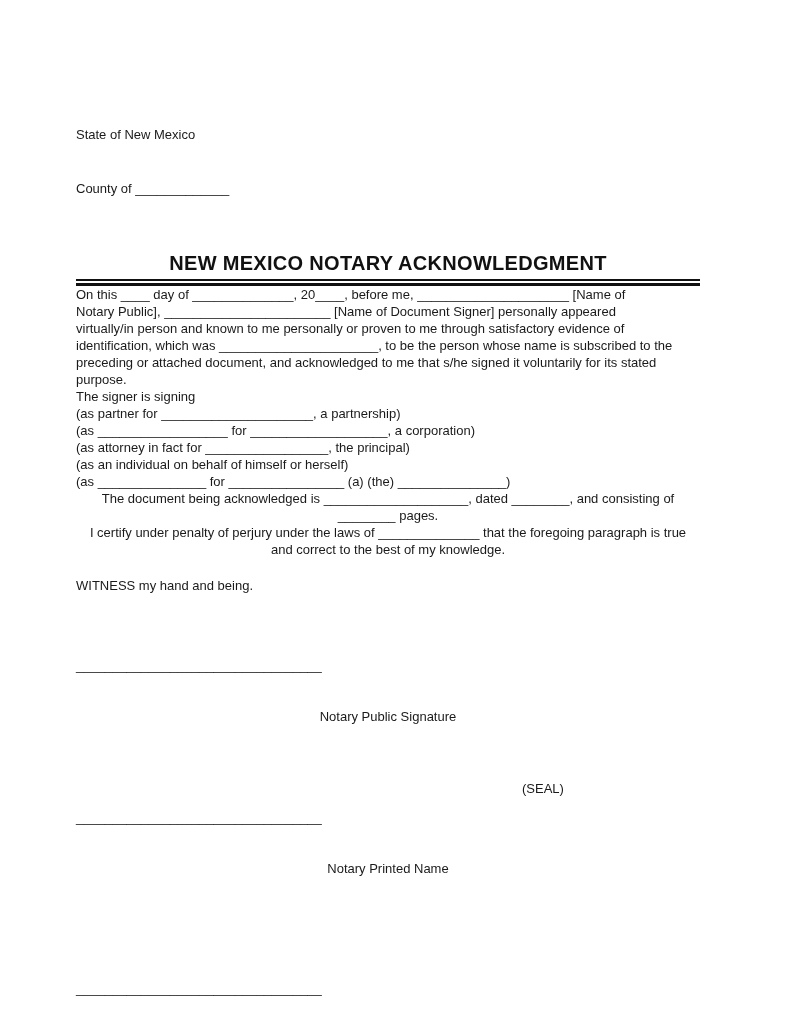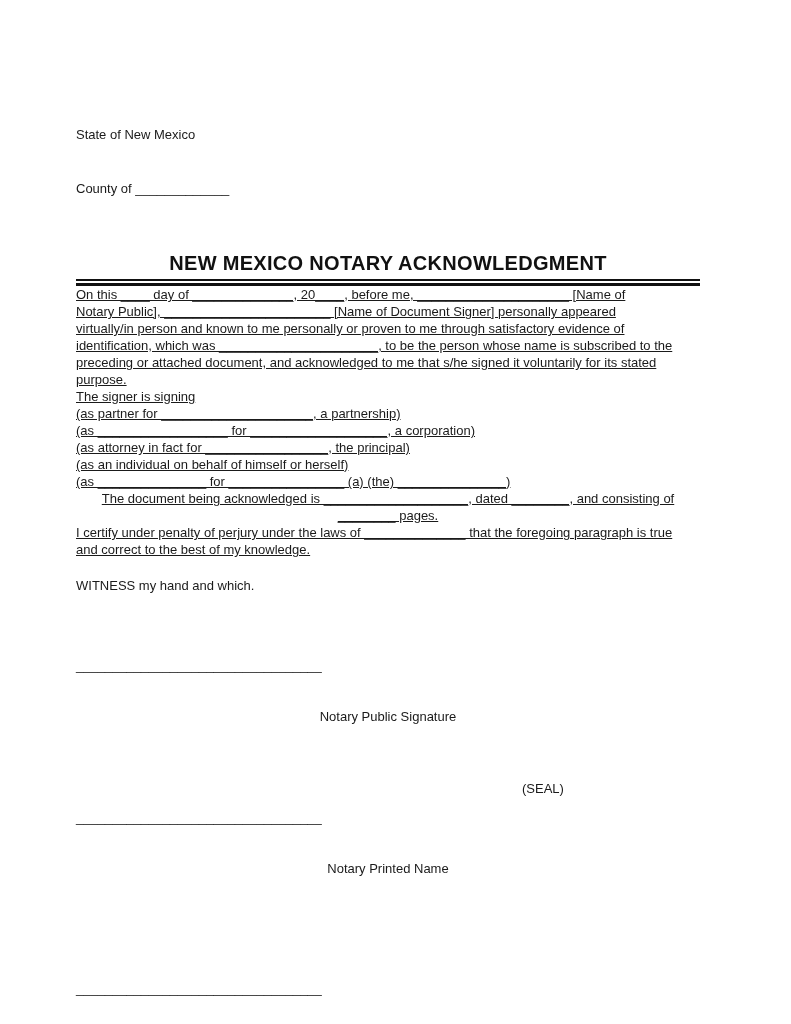--- a/index.html
+++ b/index.html
@@ -31,26 +31,25 @@
     border-top: 2px solid #111111;
     border-bottom: 3px solid #111111;
   }
   pre.para {
     margin: 0;
     font-family: inherit;
     font-size: 13px;
     line-height: 17px;
     white-space: pre;
     color: #1a1a1a;
-    text-decoration: underline;
   }
   .p-intro    { margin-top: 15px; }
   .p-signer   { margin-top: 18px; }
   .p-doc      { margin-top: 17px; text-align: center; }
-  .p-certify  { margin-top: 17px; }
+  .p-certify  { margin-top: 17px; text-align: center; }
   .p-witness  { margin-top: 19px; line-height: 17px; }
   .sig-block  { position: relative; line-height: 17px; white-space: pre; }
   .sig-1 { margin-top: 29px; }
   .sig-2 { margin-top: 16px; }
   .sig-3 { margin-top: 18px; }
   .sig-line  { line-height: 17px; white-space: pre; }
   .sig-label { line-height: 17px; white-space: pre; text-align: center; }
   .seal-label {
     position: absolute;
     left: 446px;
@@ -84,21 +83,21 @@
 (as attorney in fact for _________________, the principal)
 (as an individual on behalf of himself or herself)
 (as _______________ for ________________ (a) (the) _______________)</pre>
 
   <pre class="para p-doc">The document being acknowledged is ____________________, dated ________, and consisting of
 ________ pages.</pre>
 
   <pre class="para p-certify">I certify under penalty of perjury under the laws of ______________ that the foregoing paragraph is true
 and correct to the best of my knowledge.</pre>
 
-  <div class="p-witness">WITNESS my hand and which.</div>
+  <div class="p-witness">WITNESS my hand and being.</div>
 
   <div class="sig-block sig-1">
     <div class="sig-line">__________________________________</div>
     <div class="sig-label">Notary Public Signature</div>
   </div>
 
   <div class="sig-block sig-2">
     <div class="sig-line">__________________________________</div>
     <div class="sig-label">Notary Printed Name</div>
     <div class="seal-label">(SEAL)</div>

